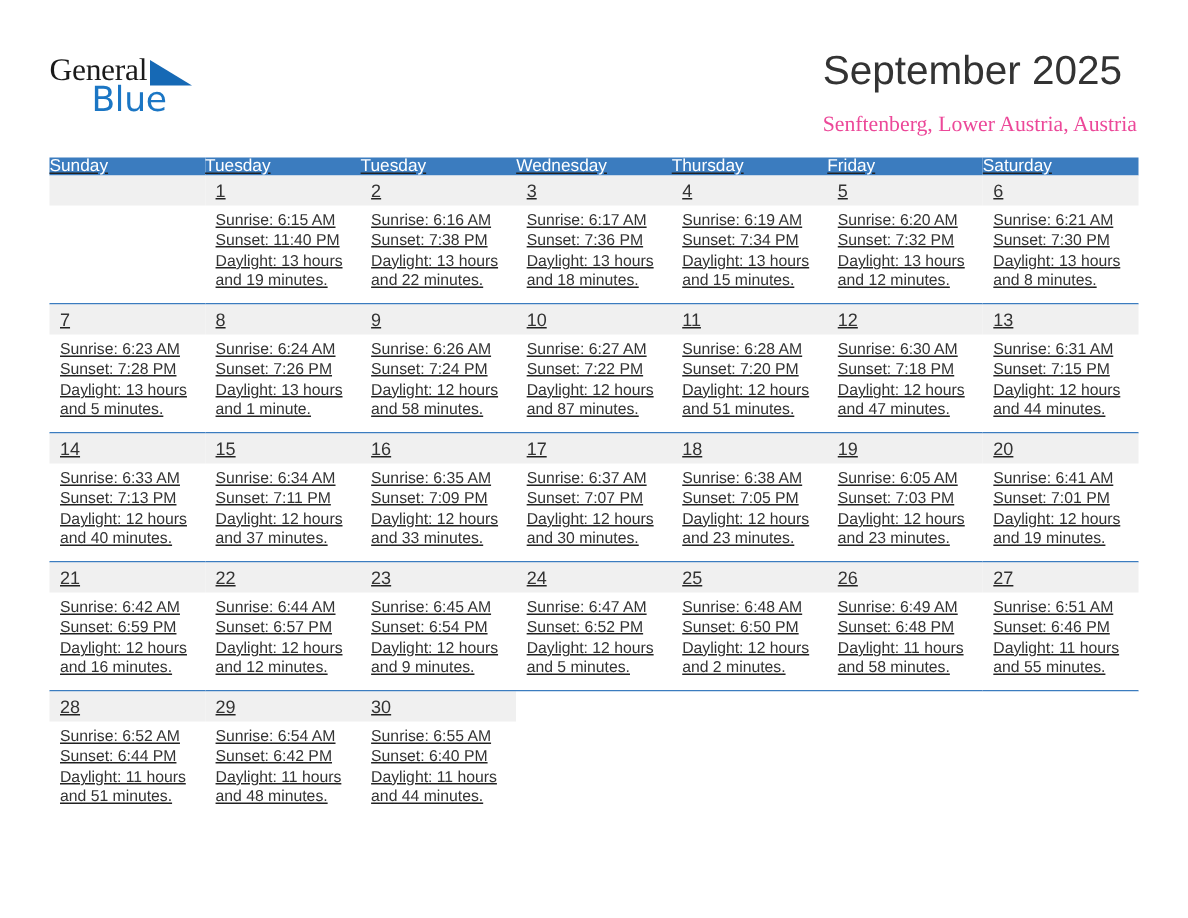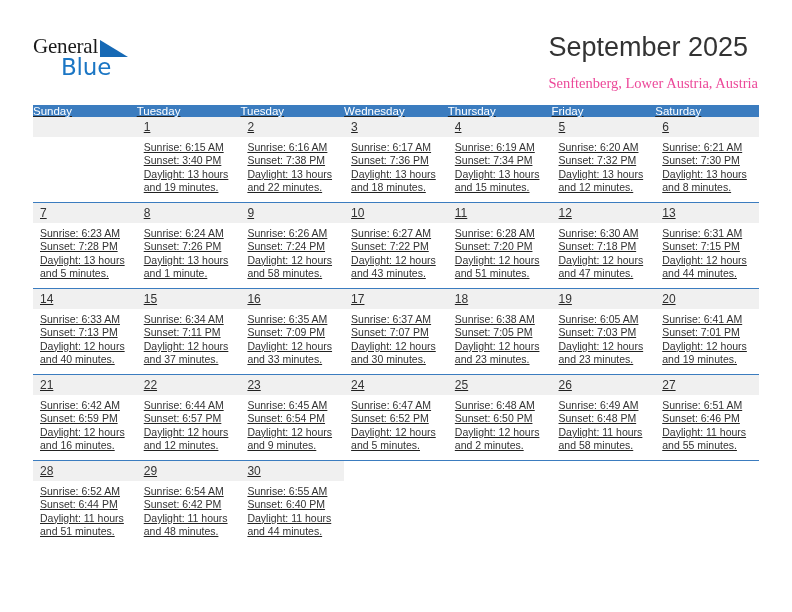--- a/index.html
+++ b/index.html
@@ -189,21 +189,21 @@
     <tbody>
 
       <tr class="week-row">
         <td class="cell empty">
           <div class="daynum"></div>
         </td>
         <td class="cell">
           <div class="daynum">1</div>
           <div class="info">
             <div>Sunrise: 6:15 AM</div>
-            <div>Sunset: 3:40 PM</div>
+            <div>Sunset: 11:40 PM</div>
             <div>Daylight: 13 hours</div>
             <div>and 19 minutes.</div>
           </div>
         </td>
         <td class="cell">
           <div class="daynum">2</div>
           <div class="info">
             <div>Sunrise: 6:16 AM</div>
             <div>Sunset: 7:38 PM</div>
             <div>Daylight: 13 hours</div>
@@ -275,21 +275,21 @@
             <div>Daylight: 12 hours</div>
             <div>and 58 minutes.</div>
           </div>
         </td>
         <td class="cell">
           <div class="daynum">10</div>
           <div class="info">
             <div>Sunrise: 6:27 AM</div>
             <div>Sunset: 7:22 PM</div>
             <div>Daylight: 12 hours</div>
-            <div>and 43 minutes.</div>
+            <div>and 87 minutes.</div>
           </div>
         </td>
         <td class="cell">
           <div class="daynum">11</div>
           <div class="info">
             <div>Sunrise: 6:28 AM</div>
             <div>Sunset: 7:20 PM</div>
             <div>Daylight: 12 hours</div>
             <div>and 51 minutes.</div>
           </div>

